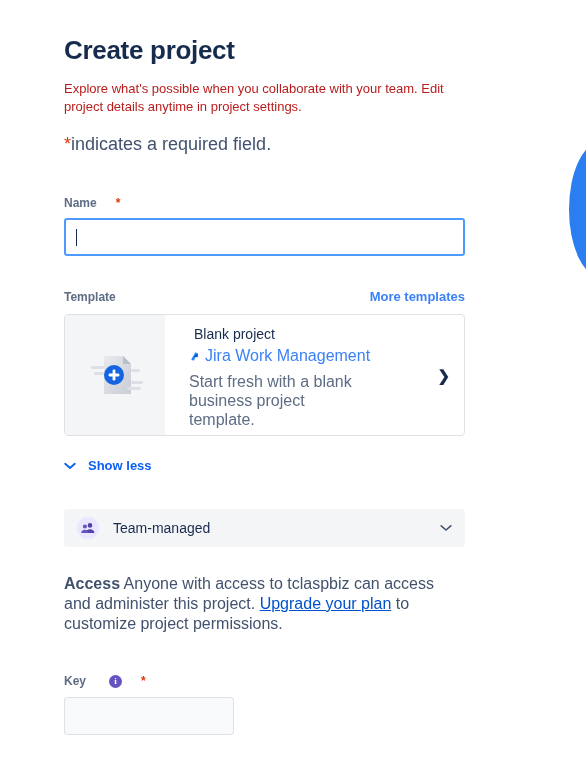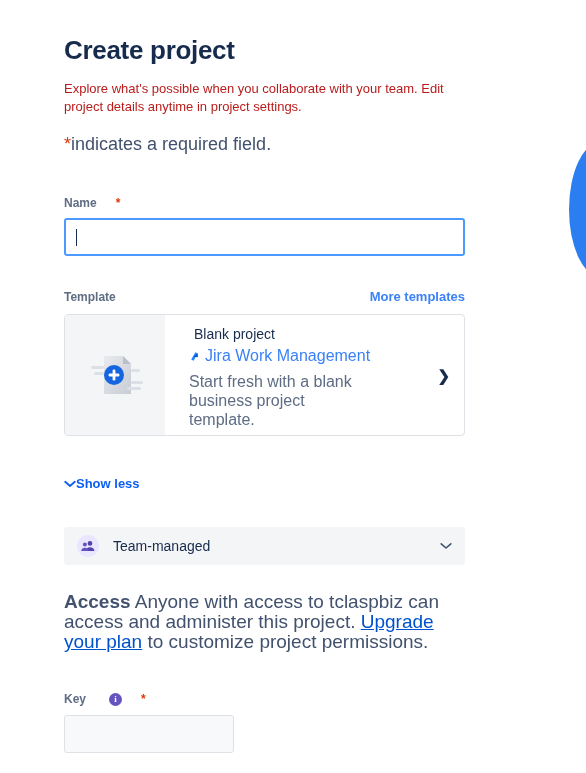--- a/index.html
+++ b/index.html
@@ -173,23 +173,24 @@
   .card-chevron {
     font-size: 15px;
     font-weight: bold;
     color: #172b4d;
     padding-left: 6px;
     line-height: 1;
   }
 
   
   .show-less {
-    margin-top: 40px;
-    display: flex;
-    align-items: center;
+    margin-top: 22px;
+    display: flex;
+    align-items: center;
+    gap: 12px;
     cursor: pointer;
     width: fit-content;
   }
   .show-less-label {
     font-size: 13px;
     font-weight: bold;
     color: #0c5ff3;
   }
 
   
@@ -225,21 +226,21 @@
   }
   .select-chevron {
     color: #42526e;
     display: flex;
     align-items: center;
   }
 
   
   .access {
     margin-top: 27px;
-    font-size: 19px;
+    font-size: 16px;
     line-height: 20px;
     color: #42526e;
     width: 392px;
   }
   .access b { color: #42526e; font-weight: bold; }
   .access a {
     color: #0052cc;
     text-decoration: underline;
     cursor: pointer;
   }

